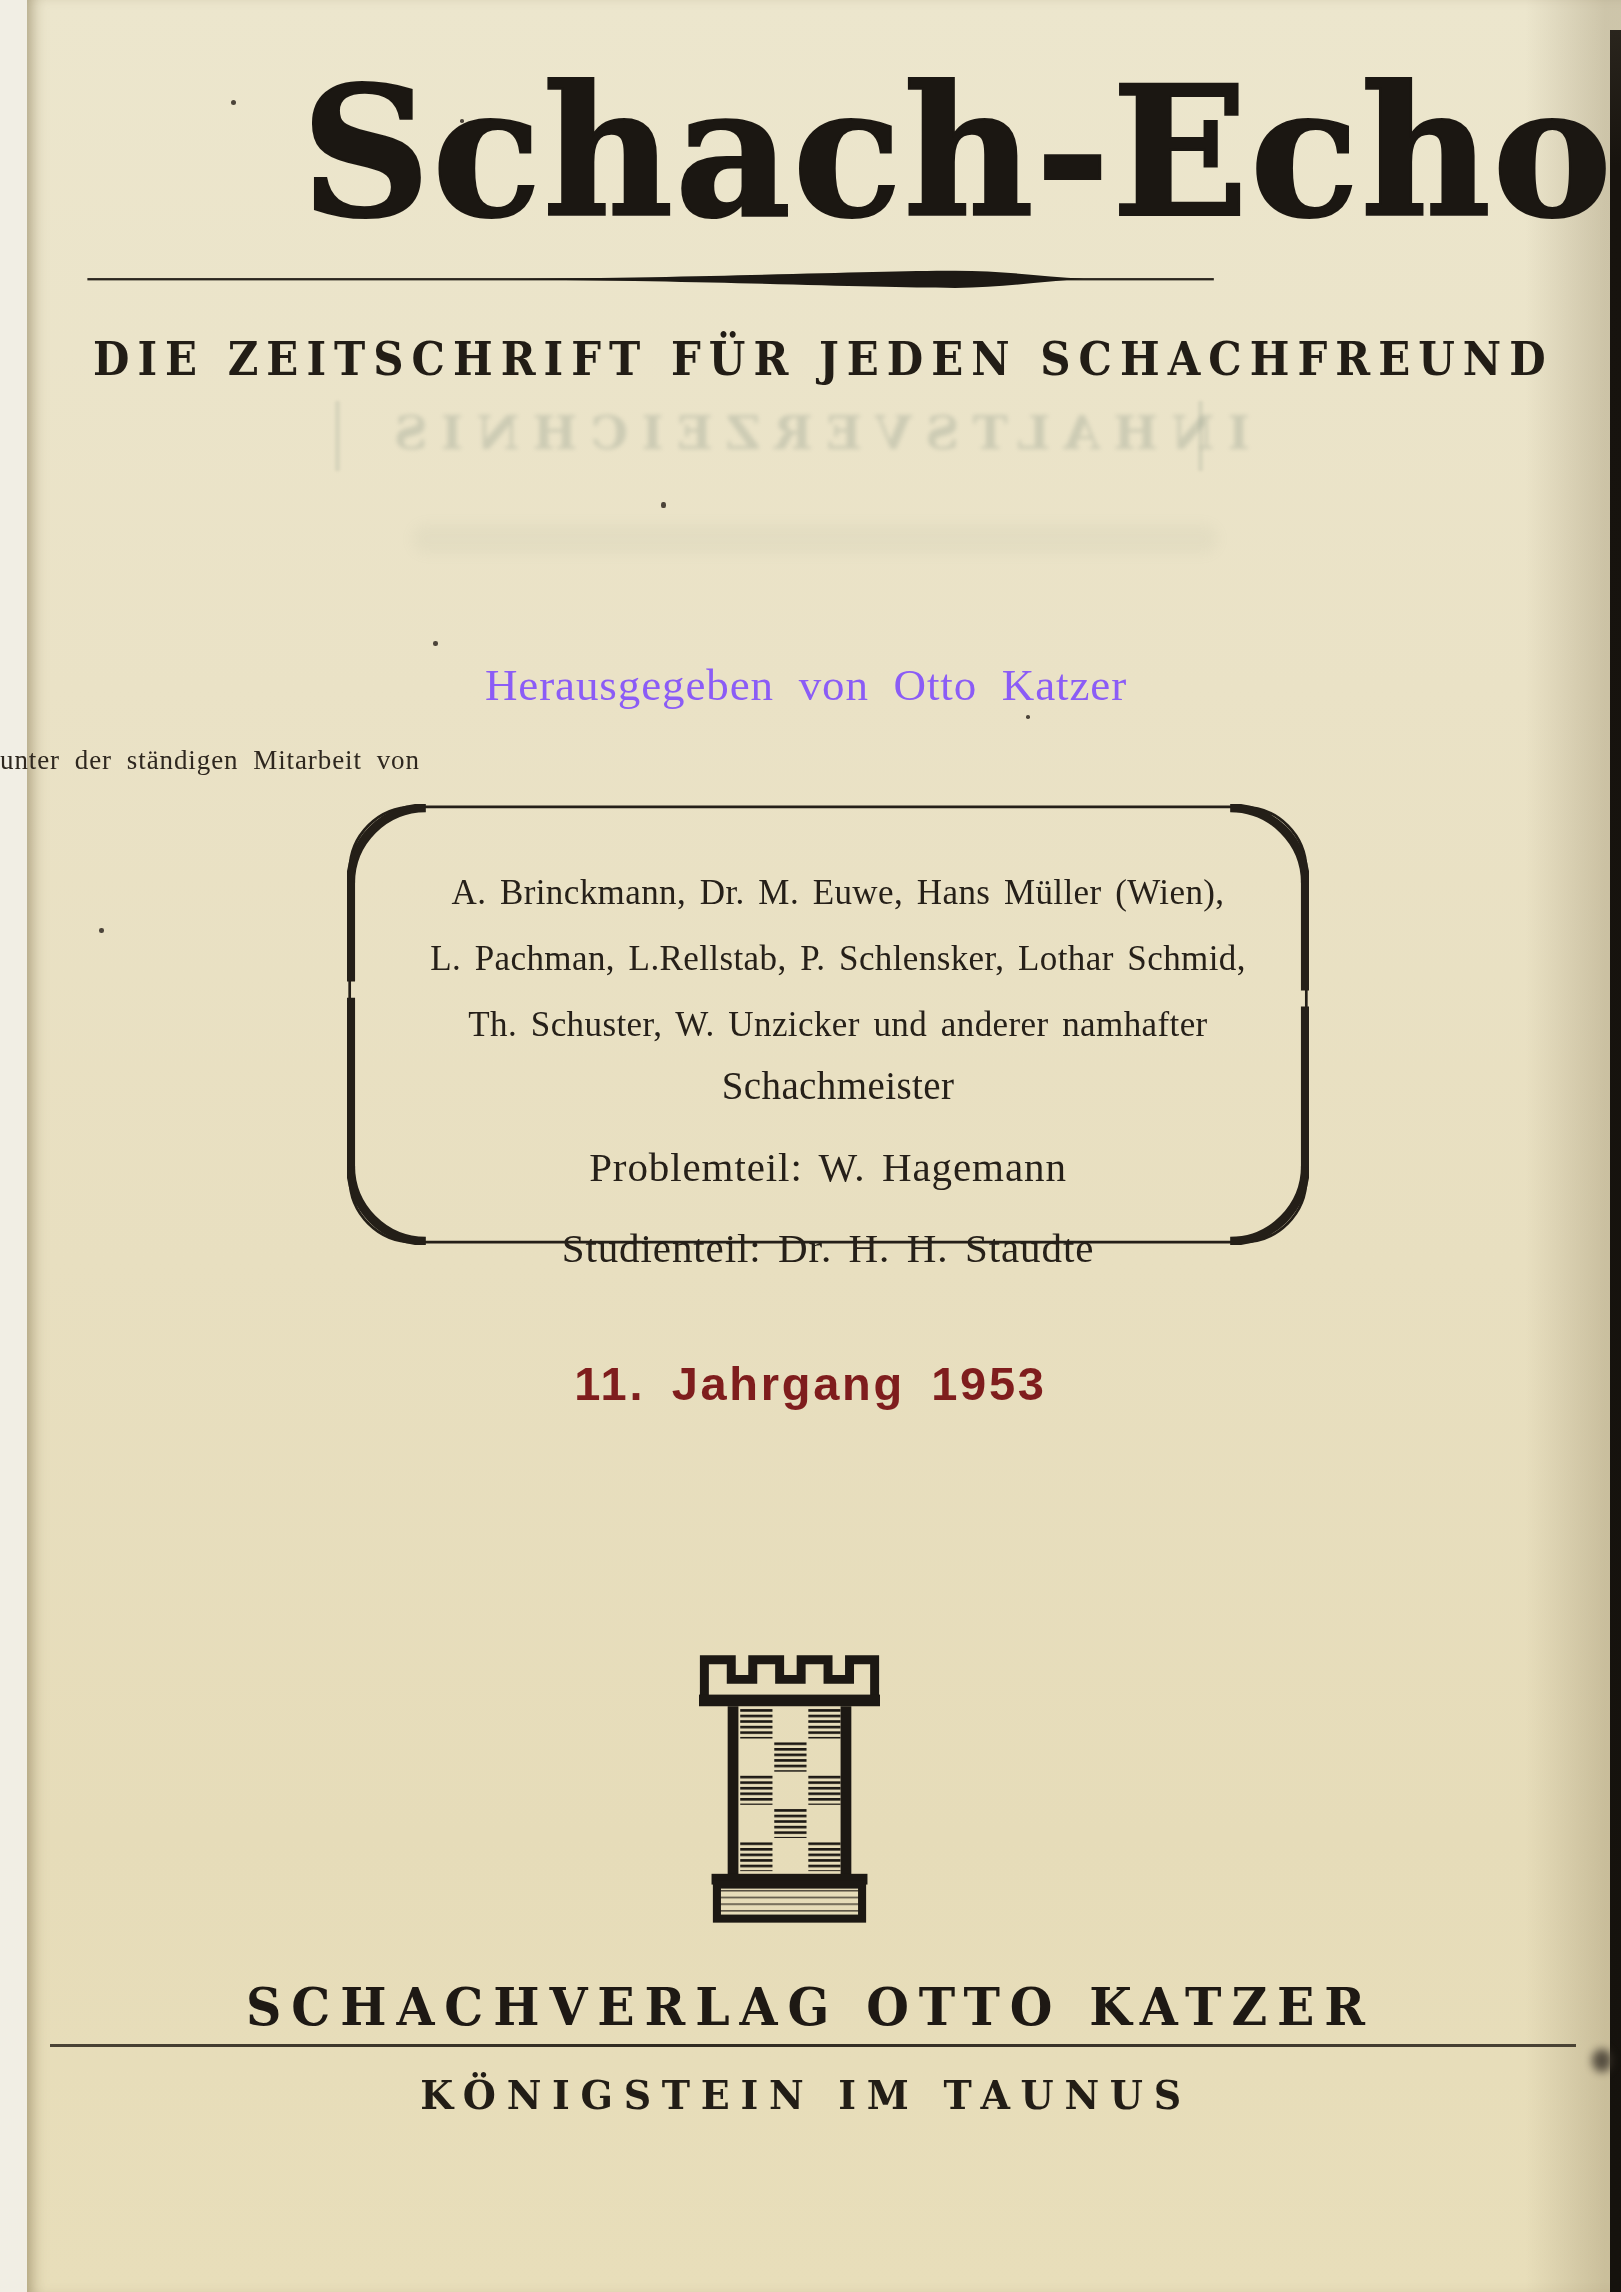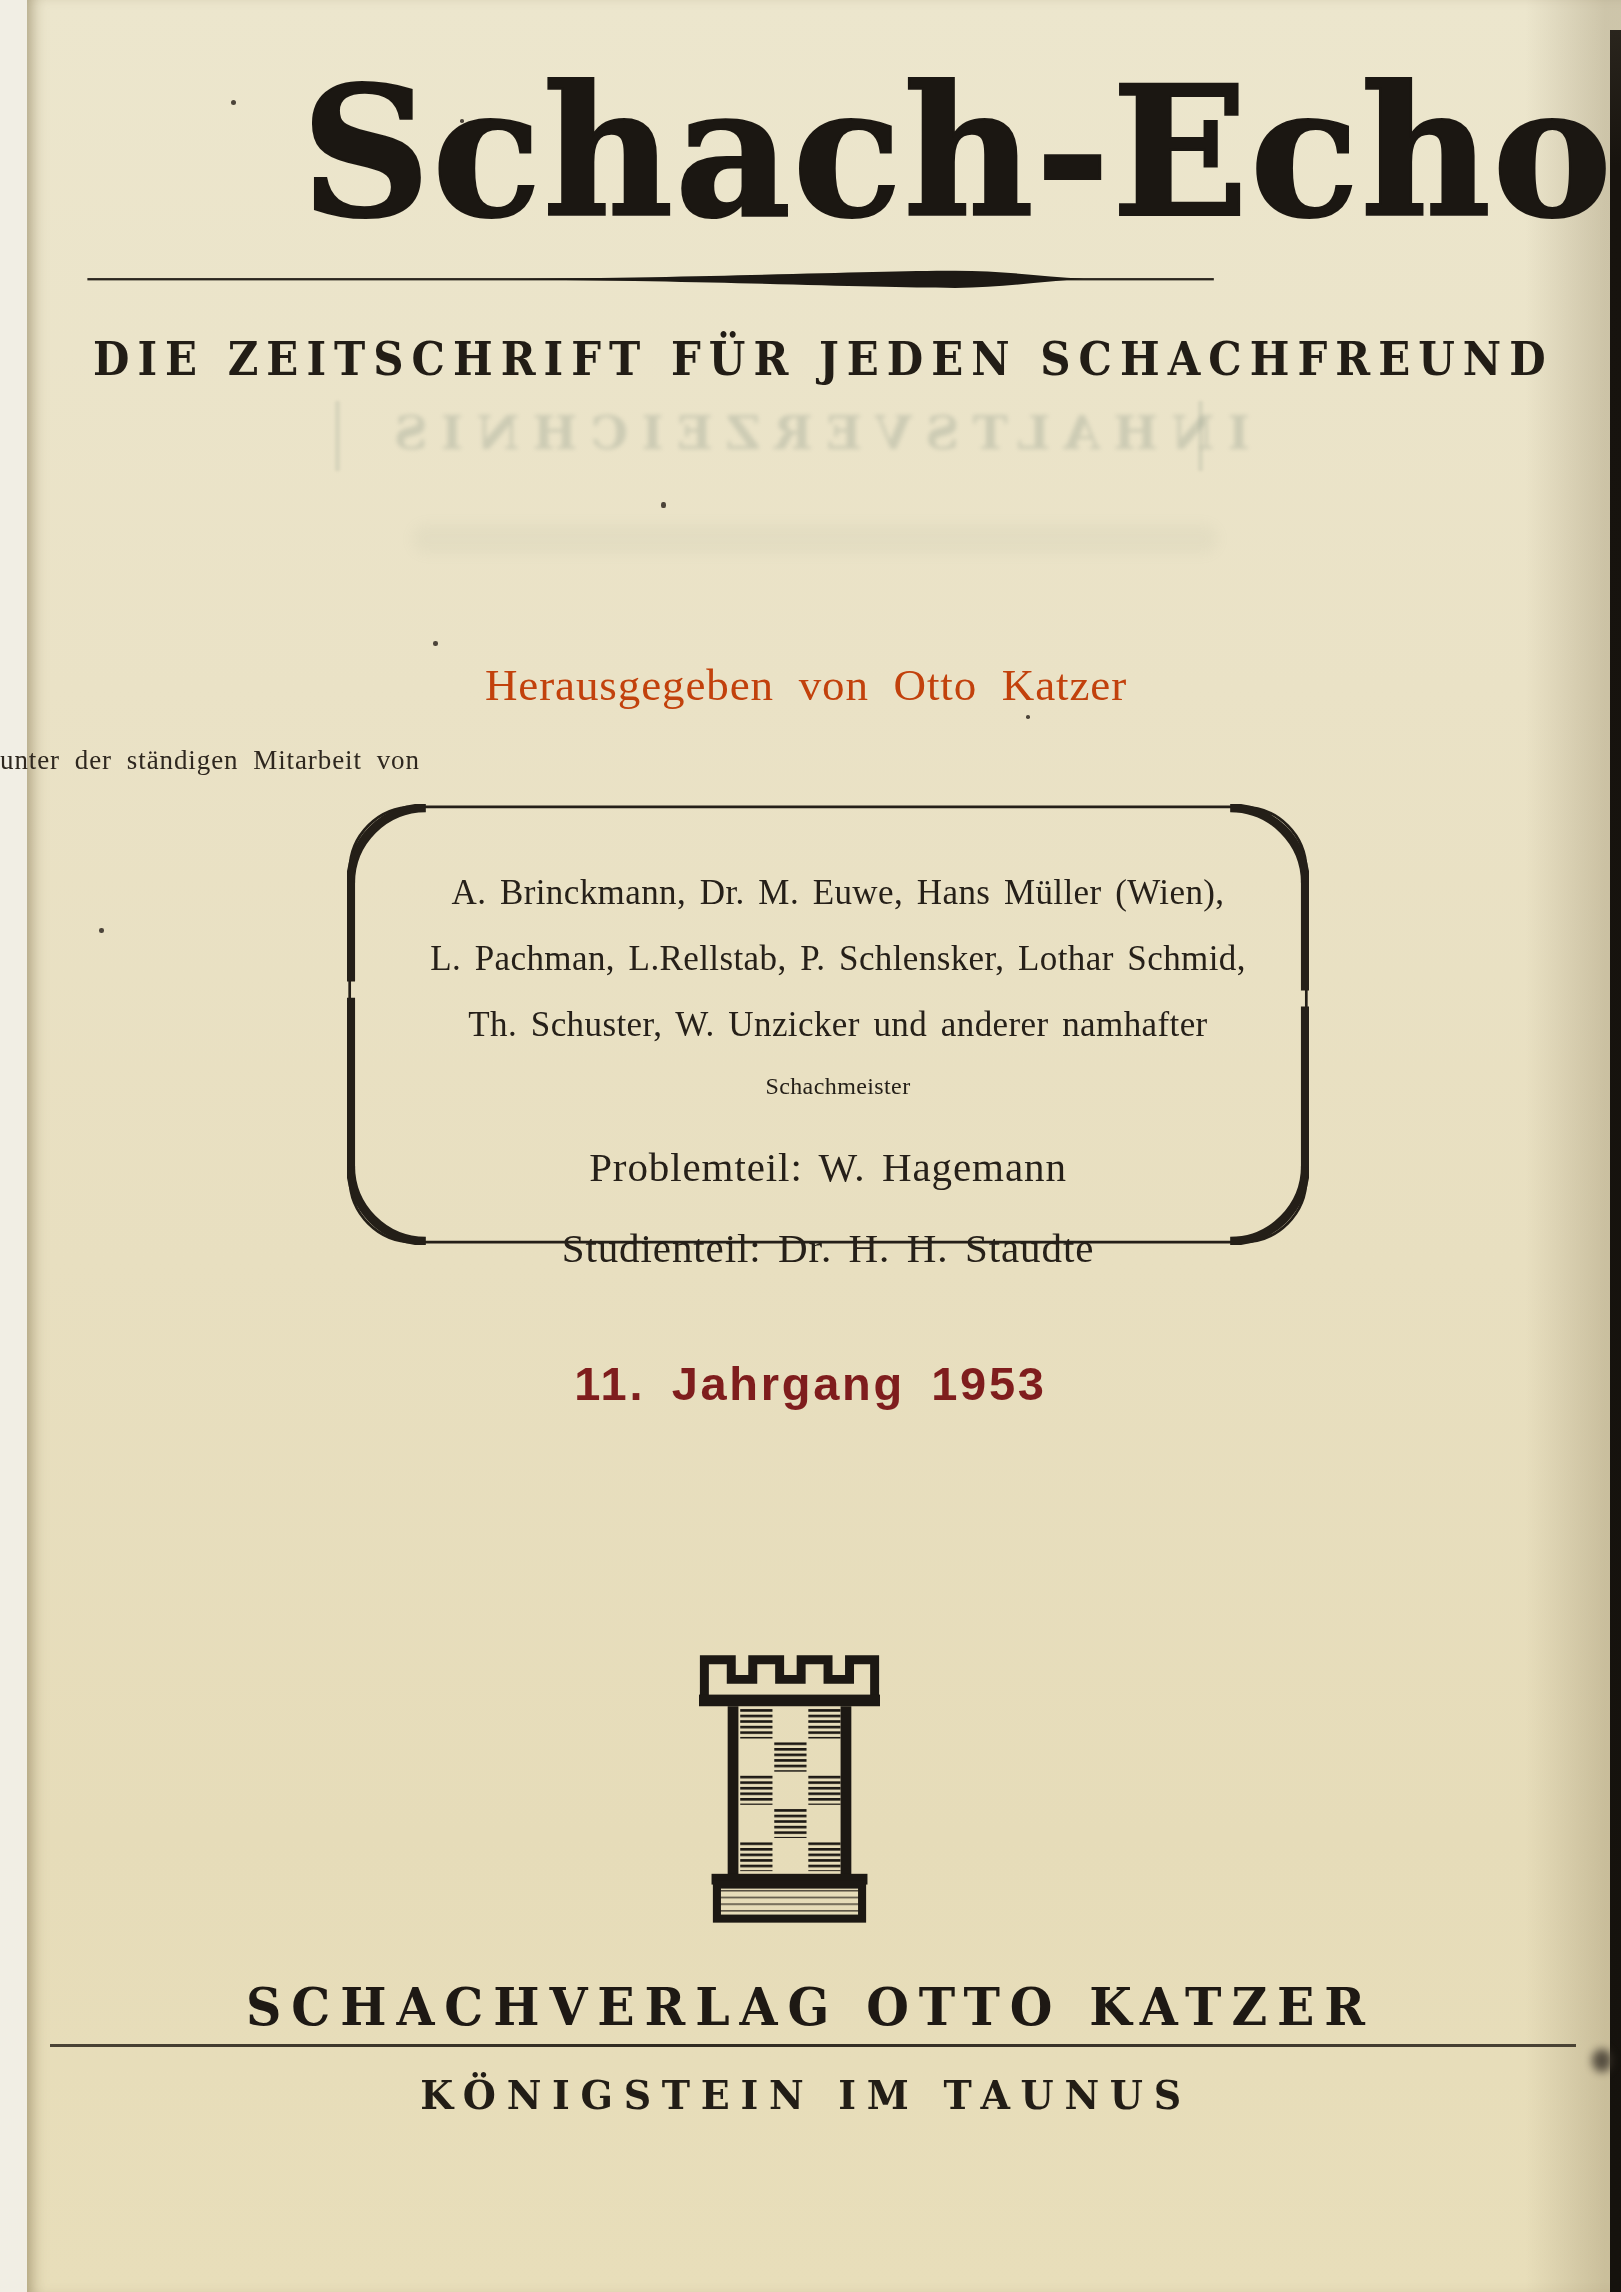--- a/index.html
+++ b/index.html
@@ -38,31 +38,31 @@
     letter-spacing:13.4px;color:#79897c;opacity:.26;
     transform:scaleX(-1);filter:blur(2px);white-space:nowrap;
   }
   .ghost-bar{position:absolute;width:5.4px;height:70px;background:#79897c;opacity:.16;filter:blur(1.8px);}
   .ghost-band{
     position:absolute;left:385px;top:524px;width:806px;height:30px;
     background:#8b957e;opacity:.07;filter:blur(6.3px);border-radius:14.3px;
   }
   .editor-line{
     position:absolute;top:659px;left:0;right:9px;text-align:center;
-    font-size:45px;letter-spacing:0.9px;word-spacing:12.5px;color:#c2410c;white-space:nowrap;
+    font-size:45px;letter-spacing:0.9px;word-spacing:12.5px;color:#8b5cf6;white-space:nowrap;
   }
   .collab-line{
     position:absolute;top:745px;left:0;right:9px;
     font-size:27px;letter-spacing:0.9px;word-spacing:7.2px;color:#2e271f;white-space:nowrap;
   }
   .contrib-box{position:absolute;left:347px;top:804px;width:962px;height:441px;}
   .contrib-border{position:absolute;left:0;top:0;width:100%;height:100%;}
   .contrib-text{position:absolute;left:0;top:0;width:100%;padding-top:56px;text-align:center;color:#262019;}
   .contrib-text .row{font-size:35px;line-height:66px;letter-spacing:0.4px;word-spacing:4.5px;white-space:nowrap;margin-left:20px;}
-  .contrib-text .row-small{font-size:24px;line-height:56px;letter-spacing:0.4px;font-family:Liberation Serif, serif;}
+  .contrib-text .row-small{font-size:39px;line-height:56px;letter-spacing:0.4px;font-family:Liberation Serif, serif;}
   .contrib-text .row-big{font-size:41px;letter-spacing:0.9px;word-spacing:5.4px;white-space:nowrap;}
   .row-problem{line-height:63px;margin-top:22px;}
   .row-study{line-height:59px;margin-top:20px;}
   .edition-line{
     position:absolute;top:1356px;left:0;right:0;text-align:center;
     font-family:Liberation Sans, sans-serif;font-weight:bold;font-size:47px;
     letter-spacing:2.7px;word-spacing:10.7px;color:#7f1d1d;white-space:nowrap;
   }
   .rook{position:absolute;left:699px;top:1648px;width:181px;height:276px;}
   .publisher-line{

